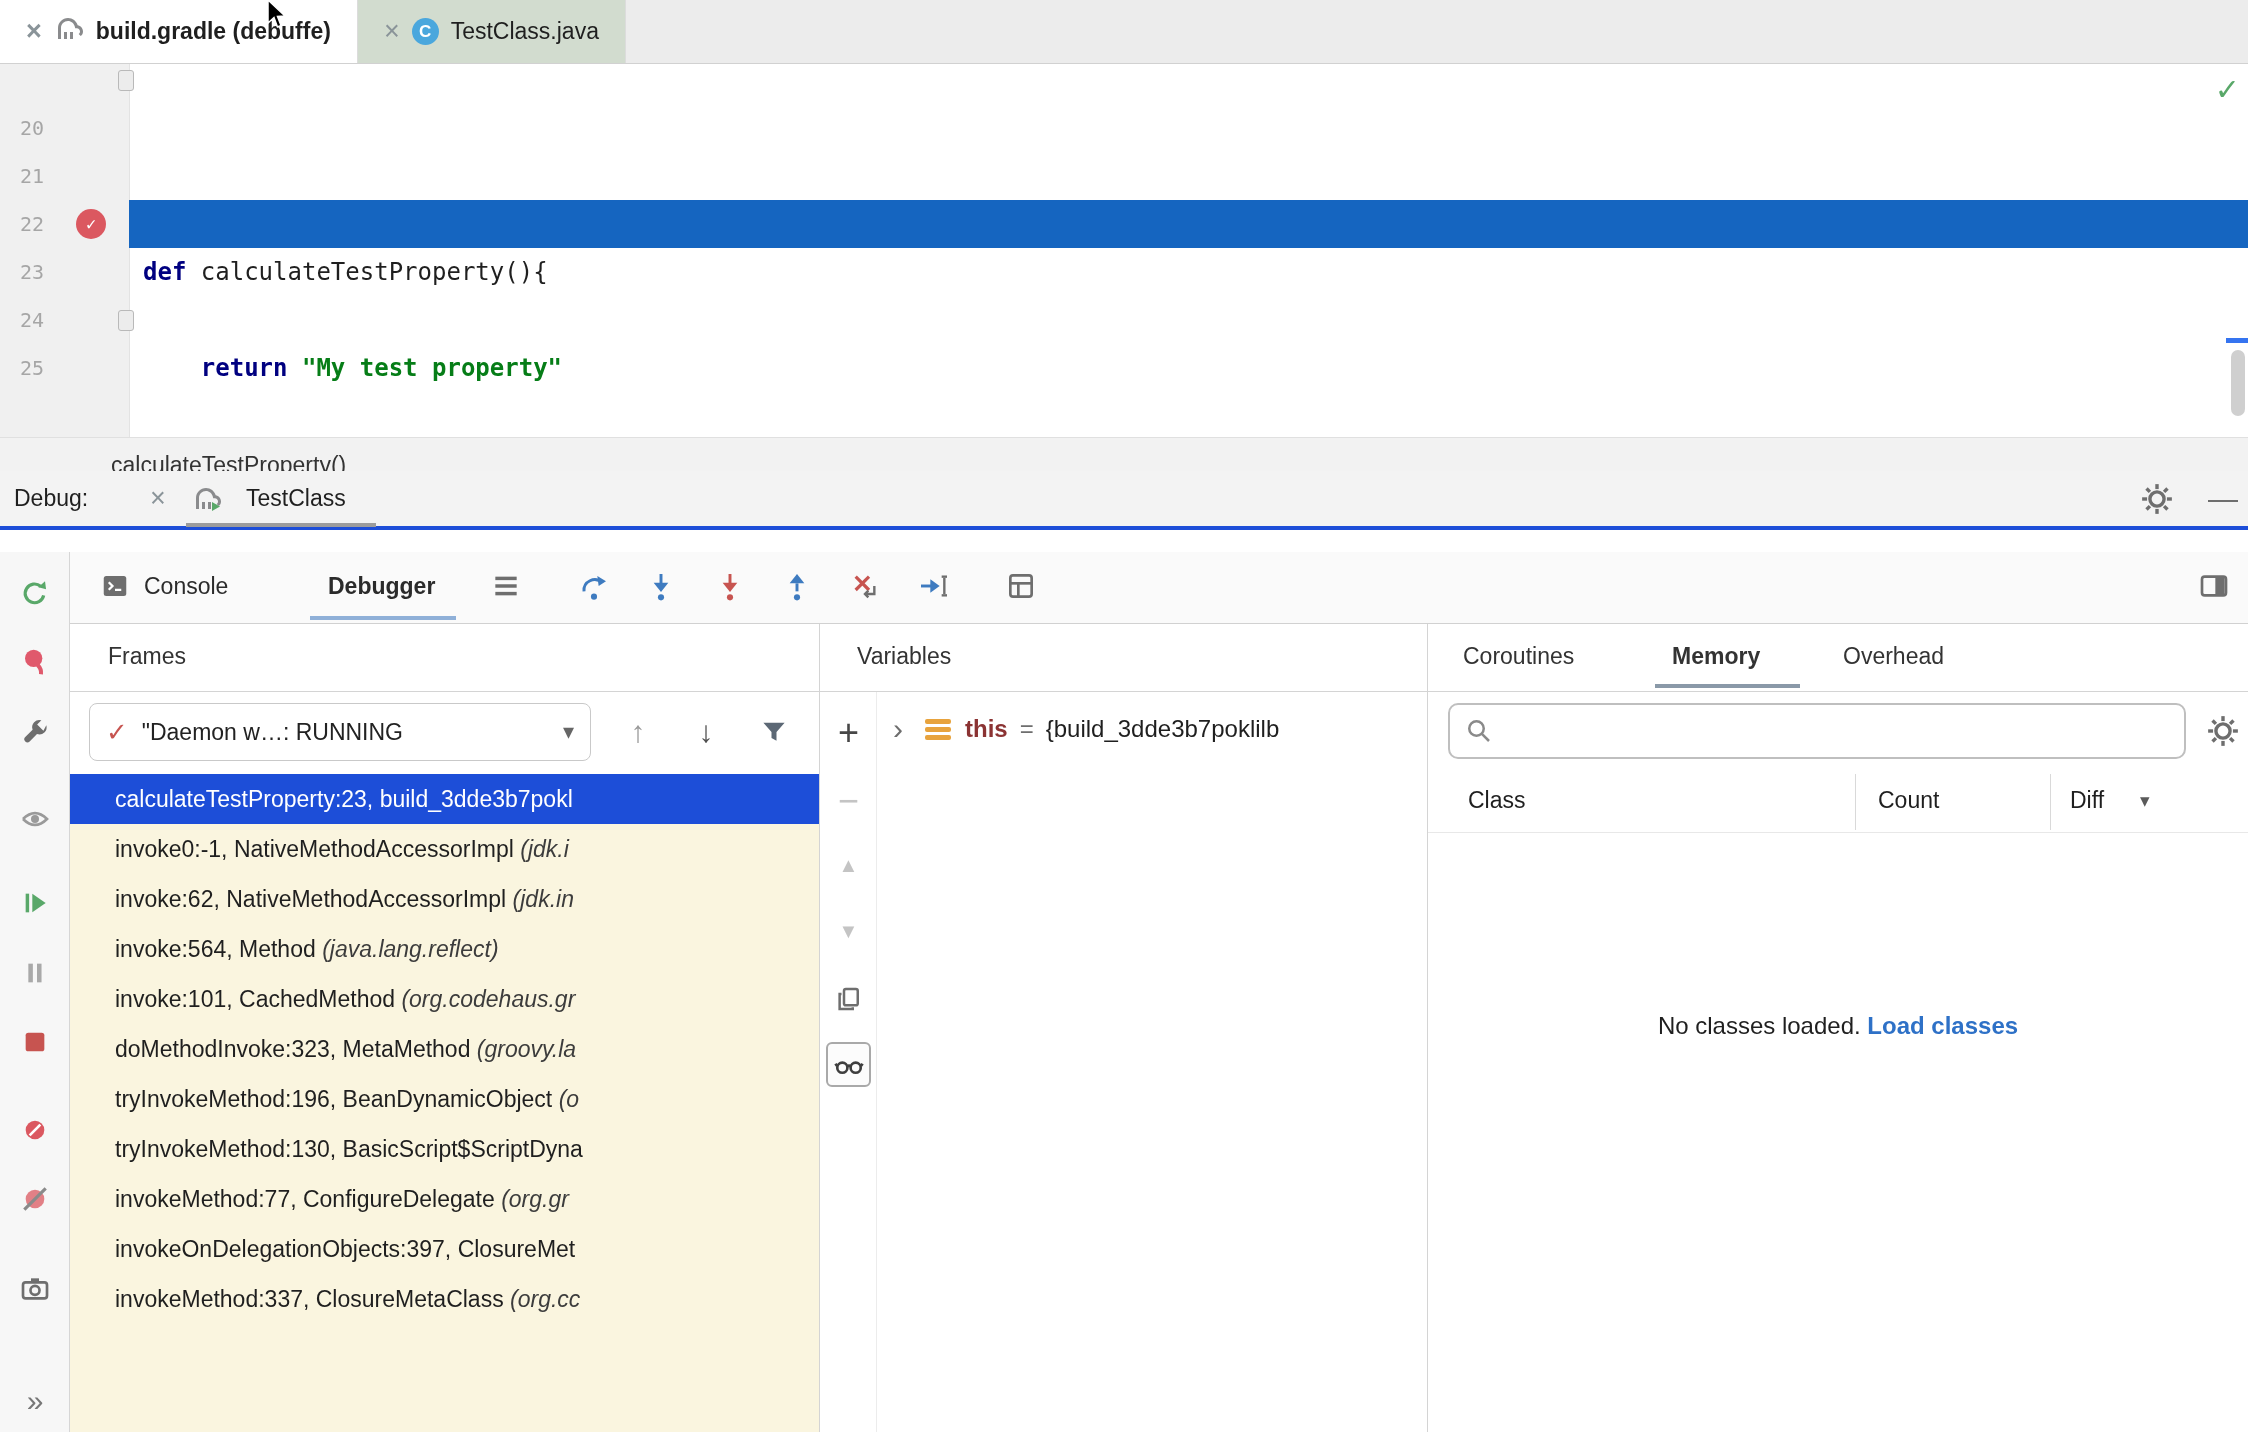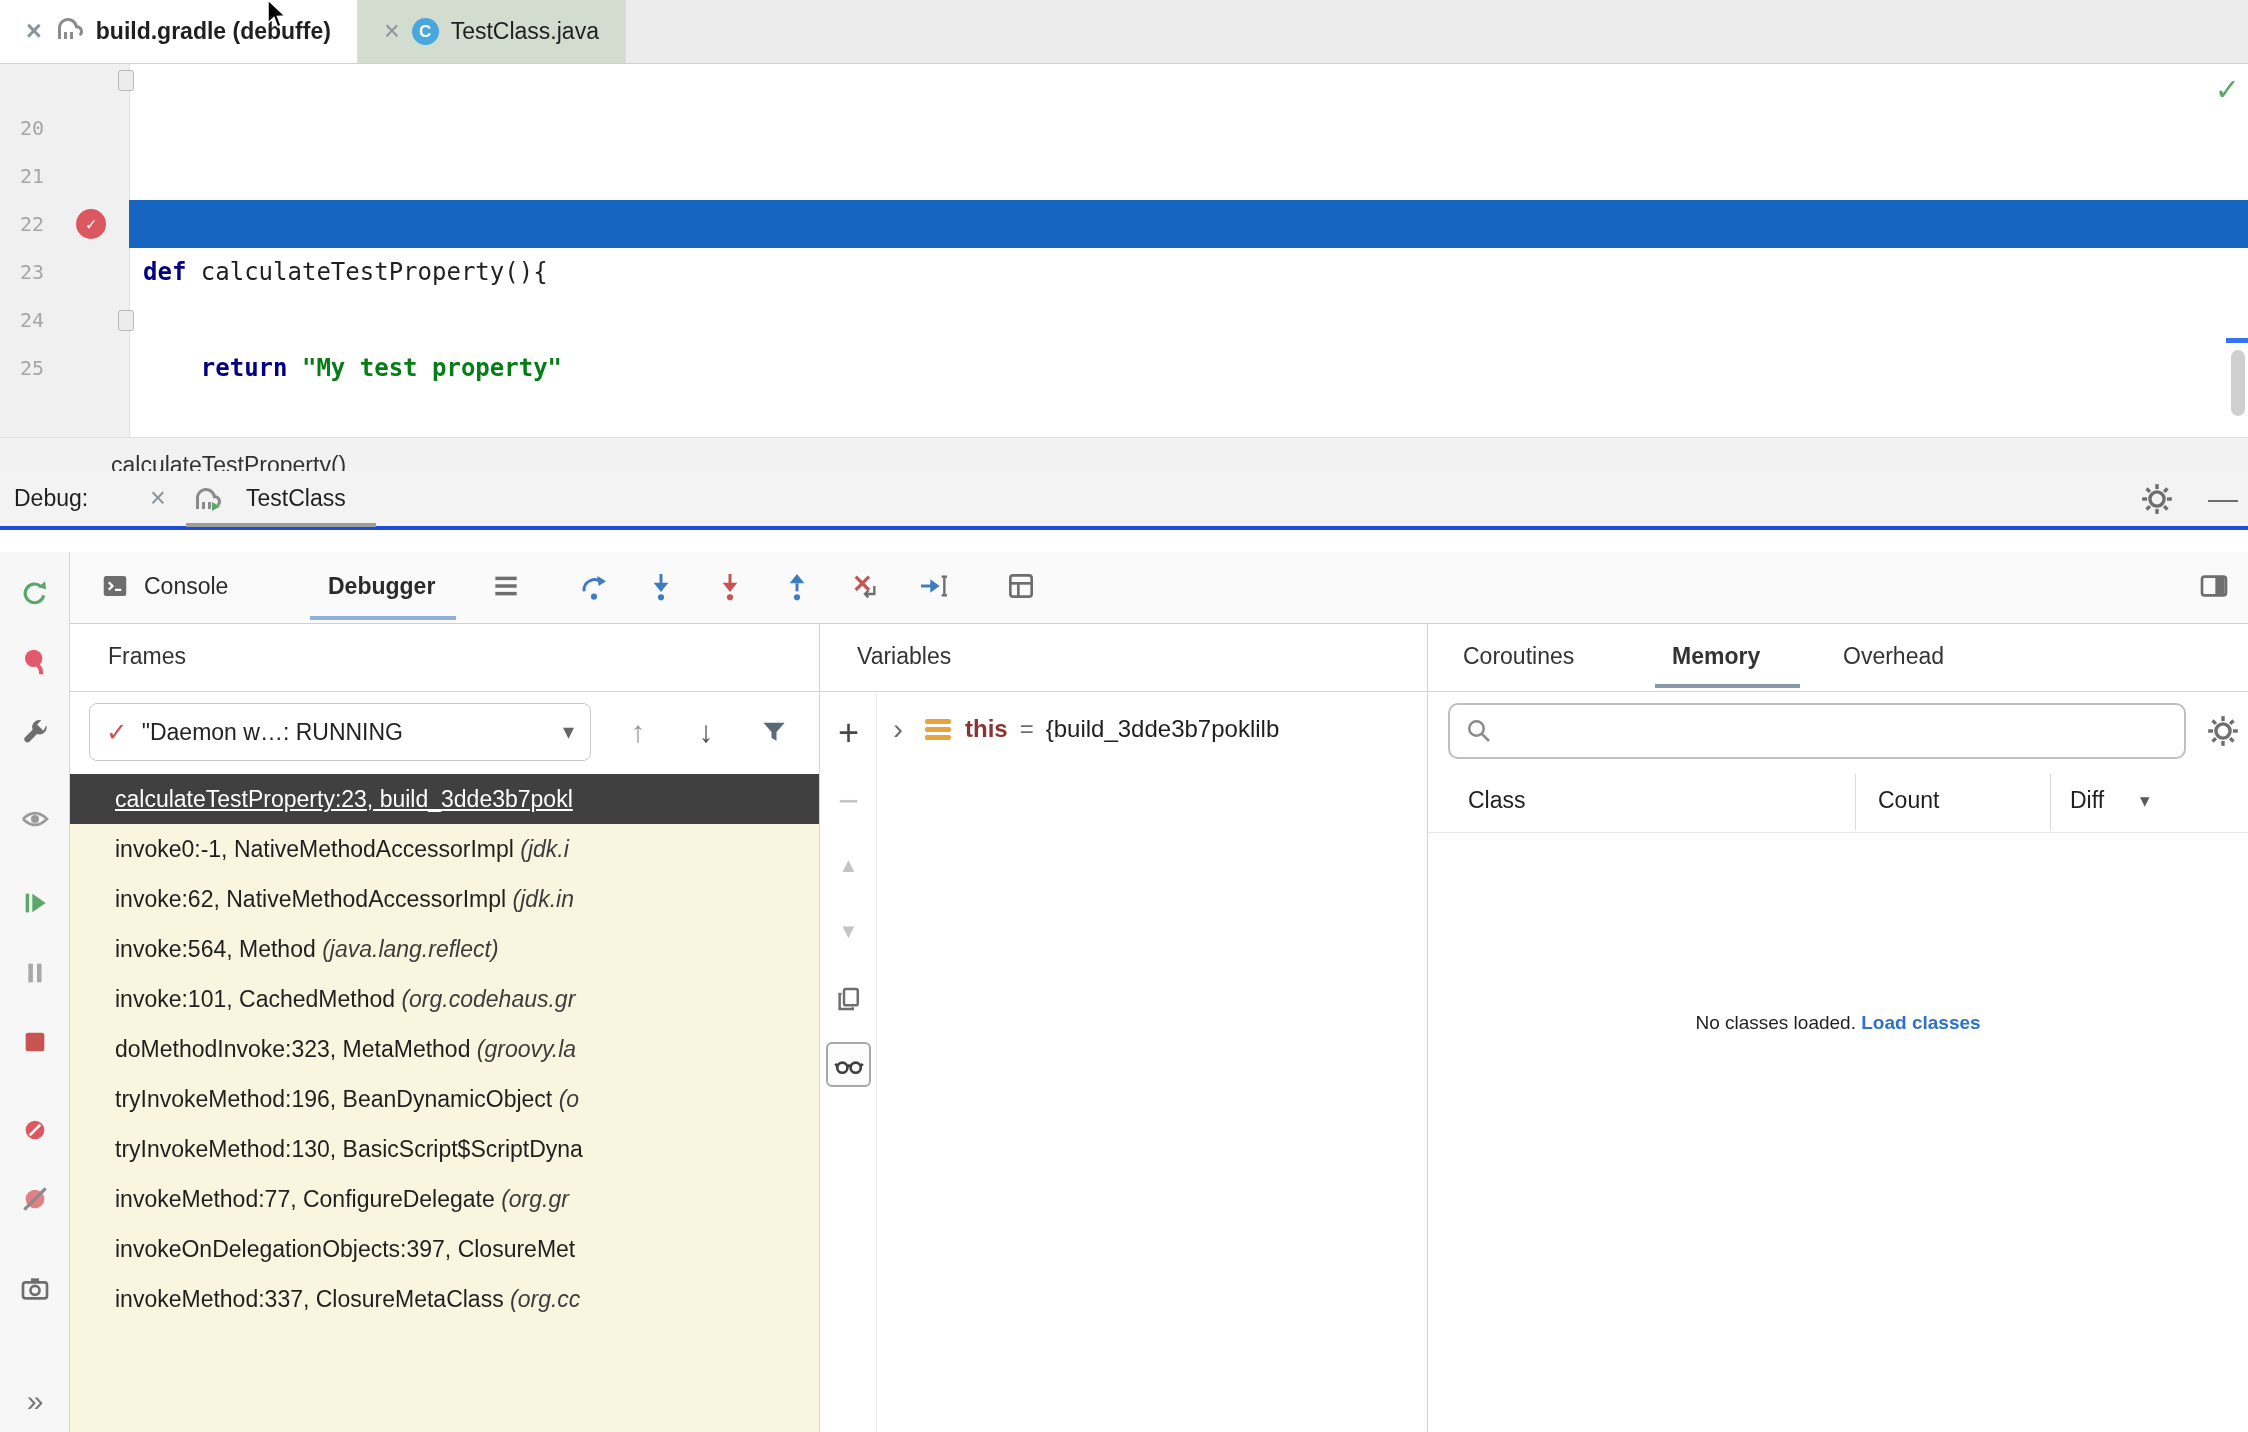--- a/index.html
+++ b/index.html
@@ -49,21 +49,21 @@
   
   #frames{position:absolute;left:70px;top:692px;width:749px;bottom:0;background:#fff;overflow:hidden;}
   #threadrow{position:absolute;left:0;top:0;right:0;height:82px;}
   .combo{position:absolute;left:19px;top:11px;width:502px;height:58px;background:#fff;border:1px solid #c9c9c9;border-radius:8px;box-sizing:border-box;display:flex;align-items:center;font-size:23px;color:#222;}
   .combo .redck{color:#c75450;font-weight:bold;font-size:26px;margin:0 14px 0 16px;}
   .combo .chev{margin-left:auto;margin-right:16px;color:#666;font-size:22px;}
   .navic{position:absolute;top:18px;width:32px;height:44px;display:flex;align-items:center;justify-content:center;font-size:30px;}
   #flist{position:absolute;left:0;top:82px;right:0;bottom:0;background:#faf5df;overflow:hidden;}
   .frow{height:50px;line-height:50px;padding-left:45px;font-size:23px;color:#1f1f1f;white-space:nowrap;overflow:hidden;}
   .frow .loc{font-style:italic;color:#3c3c3c;}
-  .frow.sel{background:#404040;color:#fff;text-decoration:underline;}
+  .frow.sel{background:#1d4ed8;color:#fff;}
   .frow.sel .loc{color:#fff;}
   
   #wstrip{position:absolute;left:820px;top:692px;width:57px;bottom:0;background:#fff;border-right:1px solid #ececec;box-sizing:border-box;}
   #wstrip .wic{position:absolute;left:0;width:57px;display:flex;align-items:center;justify-content:center;}
   .plus{font-size:36px;color:#474747;}
   .minus{font-size:36px;color:#c4c4c4;}
   .gtri{font-size:20px;color:#c4c4c4;}
   .glassbox{position:absolute;left:6px;top:350px;width:45px;height:45px;border:2px solid #a9a9a9;border-radius:6px;background:#fcfcfc;display:flex;align-items:center;justify-content:center;box-sizing:border-box;}
   
   #vars{position:absolute;left:877px;top:692px;width:551px;bottom:0;background:#fff;overflow:hidden;}
@@ -75,21 +75,21 @@
   .veq{color:#6e6e6e;margin-right:12px;}
   .vval{color:#1f1f1f;}
   
   #mem{position:absolute;left:1428px;top:692px;right:0;bottom:0;background:#fff;overflow:hidden;}
   .search{position:absolute;left:20px;top:11px;width:738px;height:56px;border:2px solid #bfbfbf;border-radius:10px;box-sizing:border-box;display:flex;align-items:center;background:#fff;}
   .search input{border:0;outline:0;flex:1;font-size:23px;font-family:"Liberation Sans",sans-serif;background:transparent;height:40px;}
   .mgear{position:absolute;left:778px;top:22px;}
   .mthead{position:absolute;left:0;top:80px;right:0;height:60px;border-bottom:1px solid #e8e8e8;font-size:23px;color:#1f1f1f;}
   .mthead .col{position:absolute;top:0;height:56px;display:flex;align-items:center;}
   .colsep{position:absolute;top:2px;width:1px;height:56px;background:#d9d9d9;}
-  .memempty{position:absolute;left:0;top:320px;width:100%;text-align:center;font-size:19px;color:#1f1f1f;}
+  .memempty{position:absolute;left:0;top:320px;width:100%;text-align:center;font-size:24px;color:#1f1f1f;}
   .loadlink{color:#2e71c7;font-weight:600;}
   
   .vline{position:absolute;width:1px;background:#d4d4d4;top:624px;bottom:0;}
 </style>
 </head>
 <body>
 
 <div id="app">
 
   <div id="tabbar">

